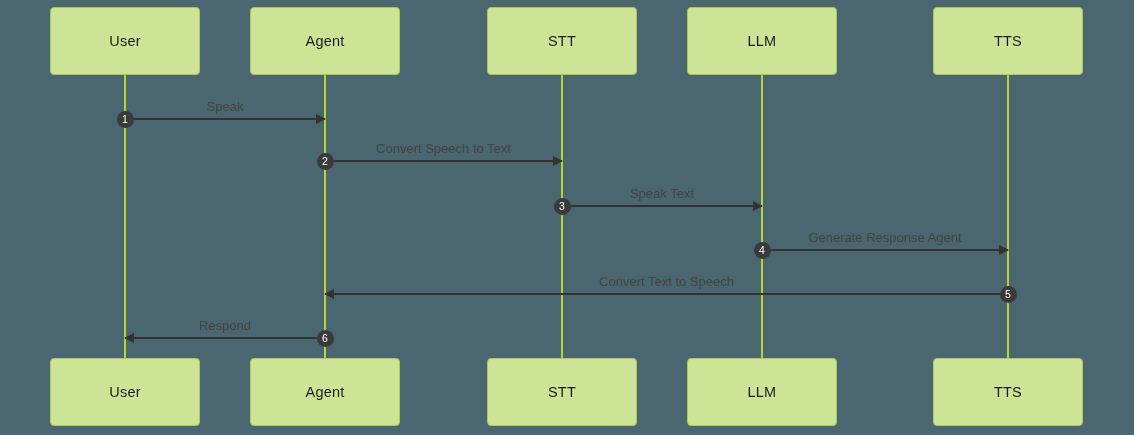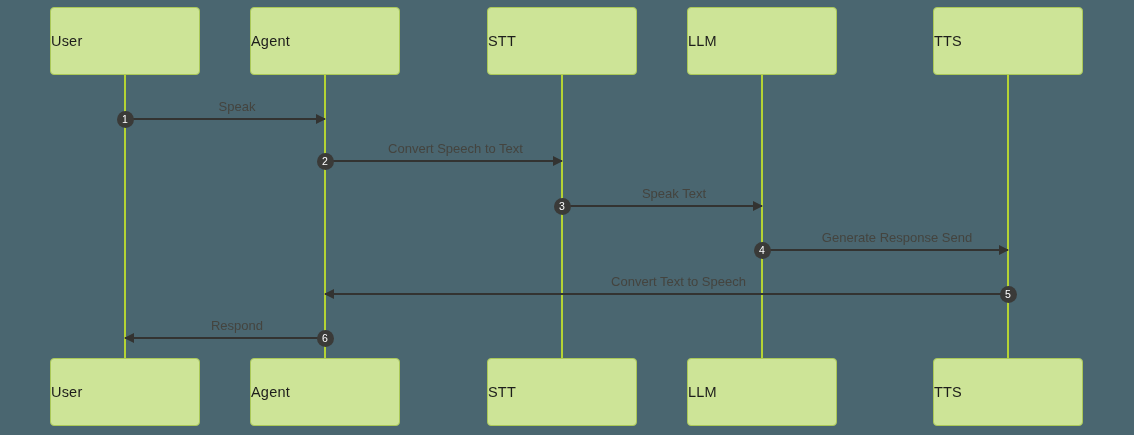--- a/index.html
+++ b/index.html
@@ -19,21 +19,21 @@
   .participant-box {
     position: absolute;
     box-sizing: border-box;
     width: 150px;
     height: 68px;
     background: #cde497;
     border: 1px solid #aac858;
     border-radius: 4px;
     display: flex;
     align-items: center;
-    justify-content: flex-start;
+    justify-content: center;
     z-index: 3;
   }
   .participant-label {
     font-size: 14.5px;
     color: #1d1d1b;
     letter-spacing: 0.2px;
     line-height: 1;
     white-space: nowrap;
   }
   
@@ -76,21 +76,21 @@
     border-right: 10px solid #333331;
   }
   .message-label {
     position: absolute;
     bottom: 7px;
     font-size: 13px;
     color: #44443f;
     white-space: nowrap;
     line-height: 1;
   }
-  .message-label.center { left: 50%; transform: translateX(-50%); margin-left: 12px; }
+  .message-label.center { left: 50%; transform: translateX(-50%); }
   
   .seq-badge {
     position: absolute;
     width: 17px;
     height: 17px;
     border-radius: 50%;
     background: #3a3a38;
     color: #ffffff;
     font-size: 10.5px;
     display: flex;
@@ -155,21 +155,21 @@
     <div class="seq-badge" style="left: 316.5px; top: 152.5px;">2</div>
     <div class="message" style="left: 562px; top: 205px; width: 200px;">
       <div class="message-line"></div>
       <div class="arrow-head to-right"></div>
       <div class="message-label center">Speak Text</div>
     </div>
     <div class="seq-badge" style="left: 553.5px; top: 197.5px;">3</div>
     <div class="message" style="left: 762px; top: 249px; width: 246px;">
       <div class="message-line"></div>
       <div class="arrow-head to-right"></div>
-      <div class="message-label center">Generate Response Send</div>
+      <div class="message-label center">Generate Response Agent</div>
     </div>
     <div class="seq-badge" style="left: 753.5px; top: 241.5px;">4</div>
     <div class="message" style="left: 325px; top: 293px; width: 683px; text-align: center;">
       <div class="message-line"></div>
       <div class="arrow-head to-left"></div>
       <div class="message-label center">Convert Text to Speech</div>
     </div>
     <div class="seq-badge" style="left: 999.5px; top: 285.5px;">5</div>
     <div class="message" style="left: 125px; top: 337px; width: 200px;">
       <div class="message-line"></div>

